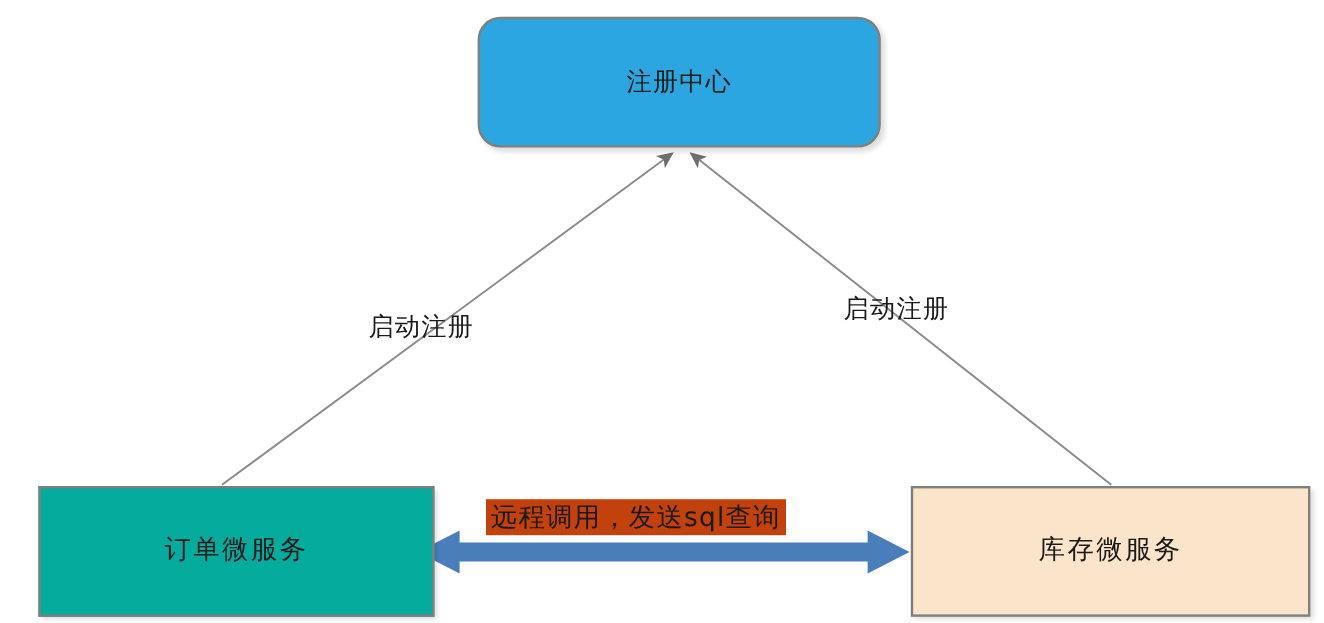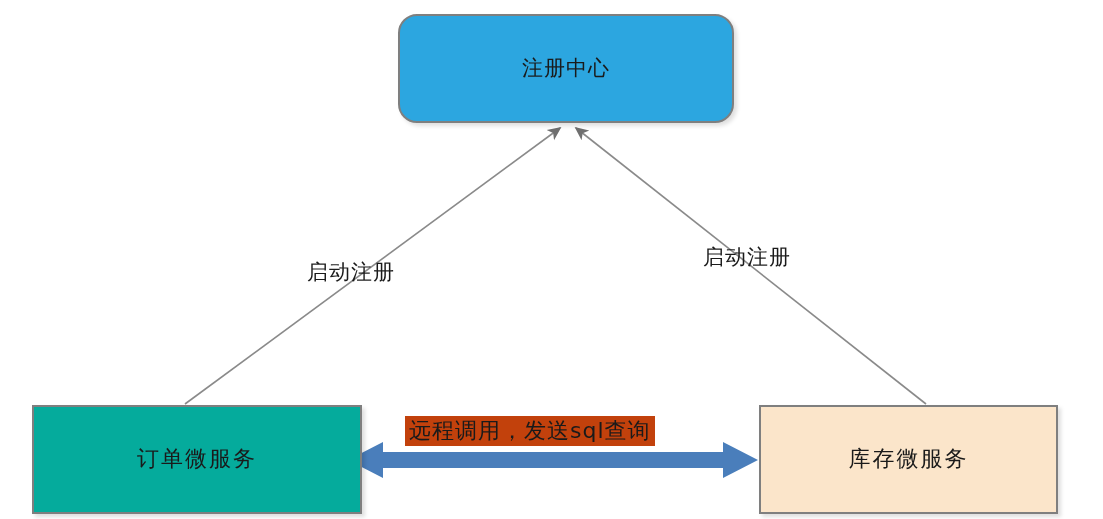--- a/index.html
+++ b/index.html
@@ -63,21 +63,21 @@
     left: 16px;
     top: 405px;
     width: 330px;
     height: 109px;
     background: #05ab9c;
     margin-left: 16px;
   }
   #node-inventory {
     left: 759px;
     top: 405px;
-    width: 299px;
+    width: 333px;
     height: 109px;
     background: #fbe5ca;
   }
   #node-order .node-line,
   #node-inventory .node-line {
     font-size: 22px;
     letter-spacing: 2px;
   }
   .edge-label {
     position: absolute;

